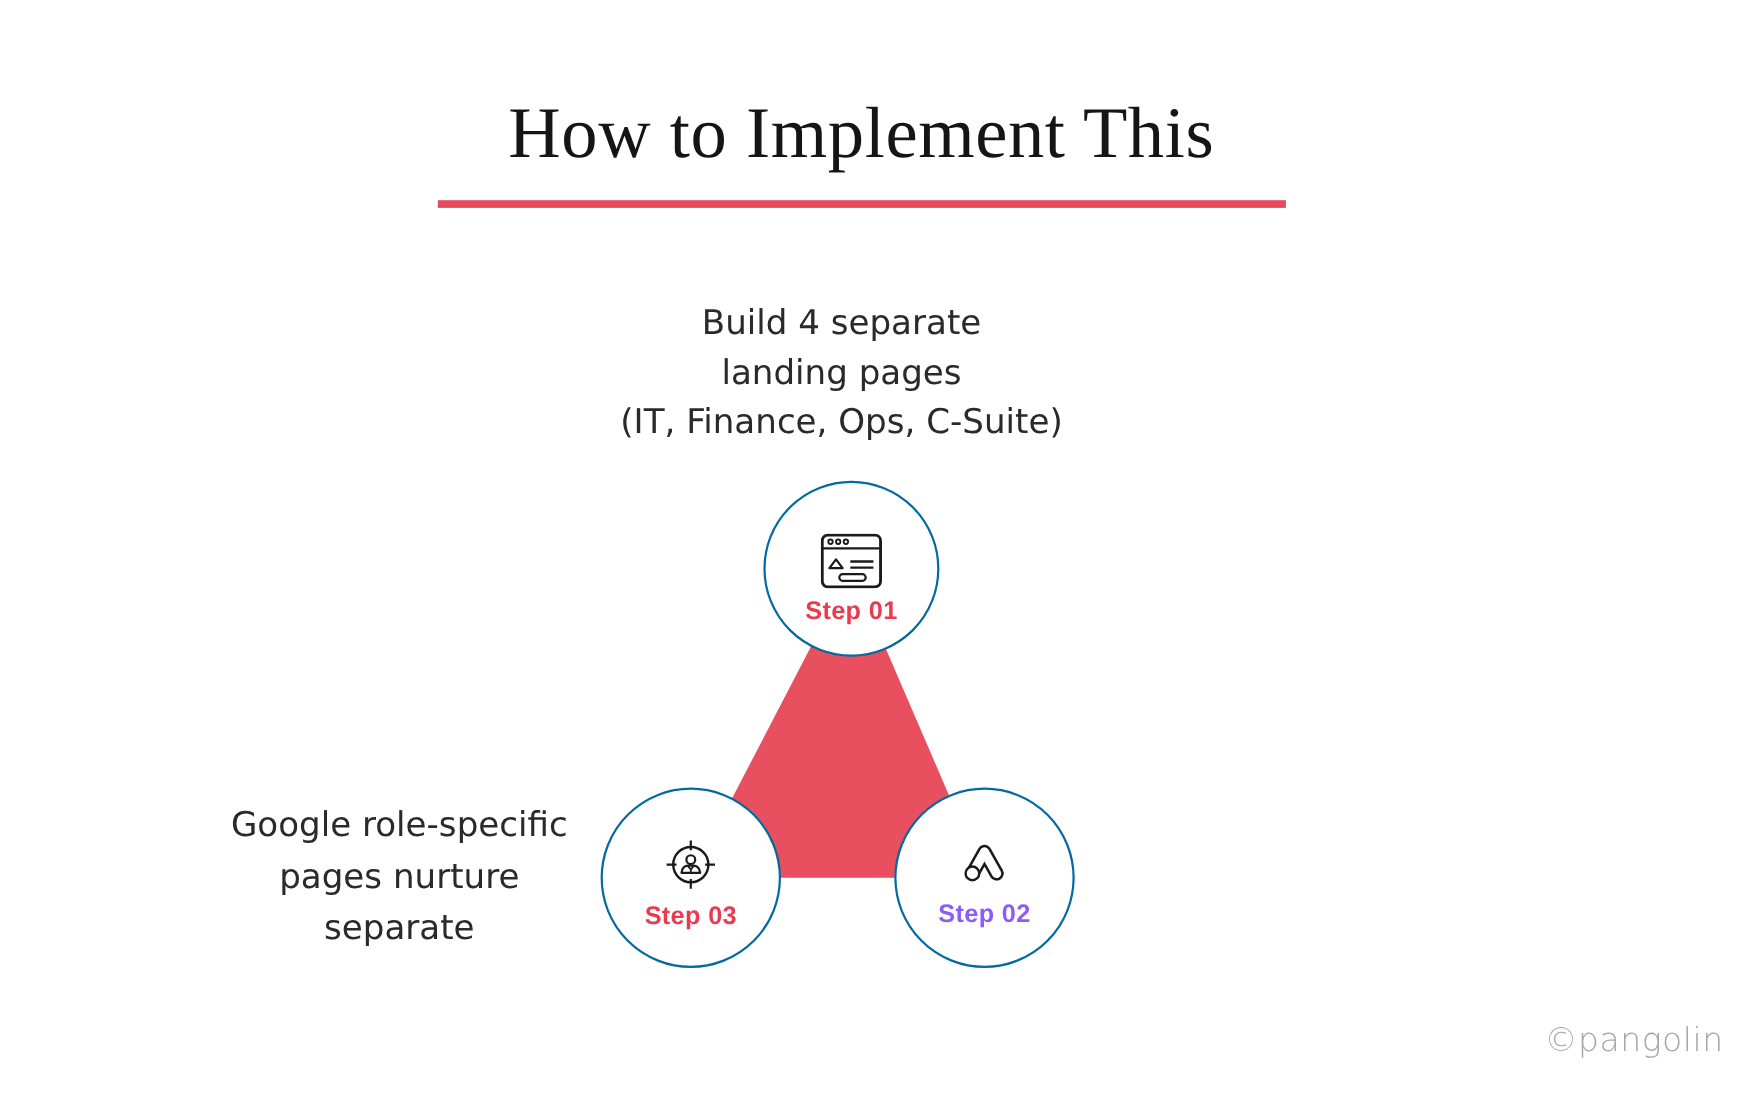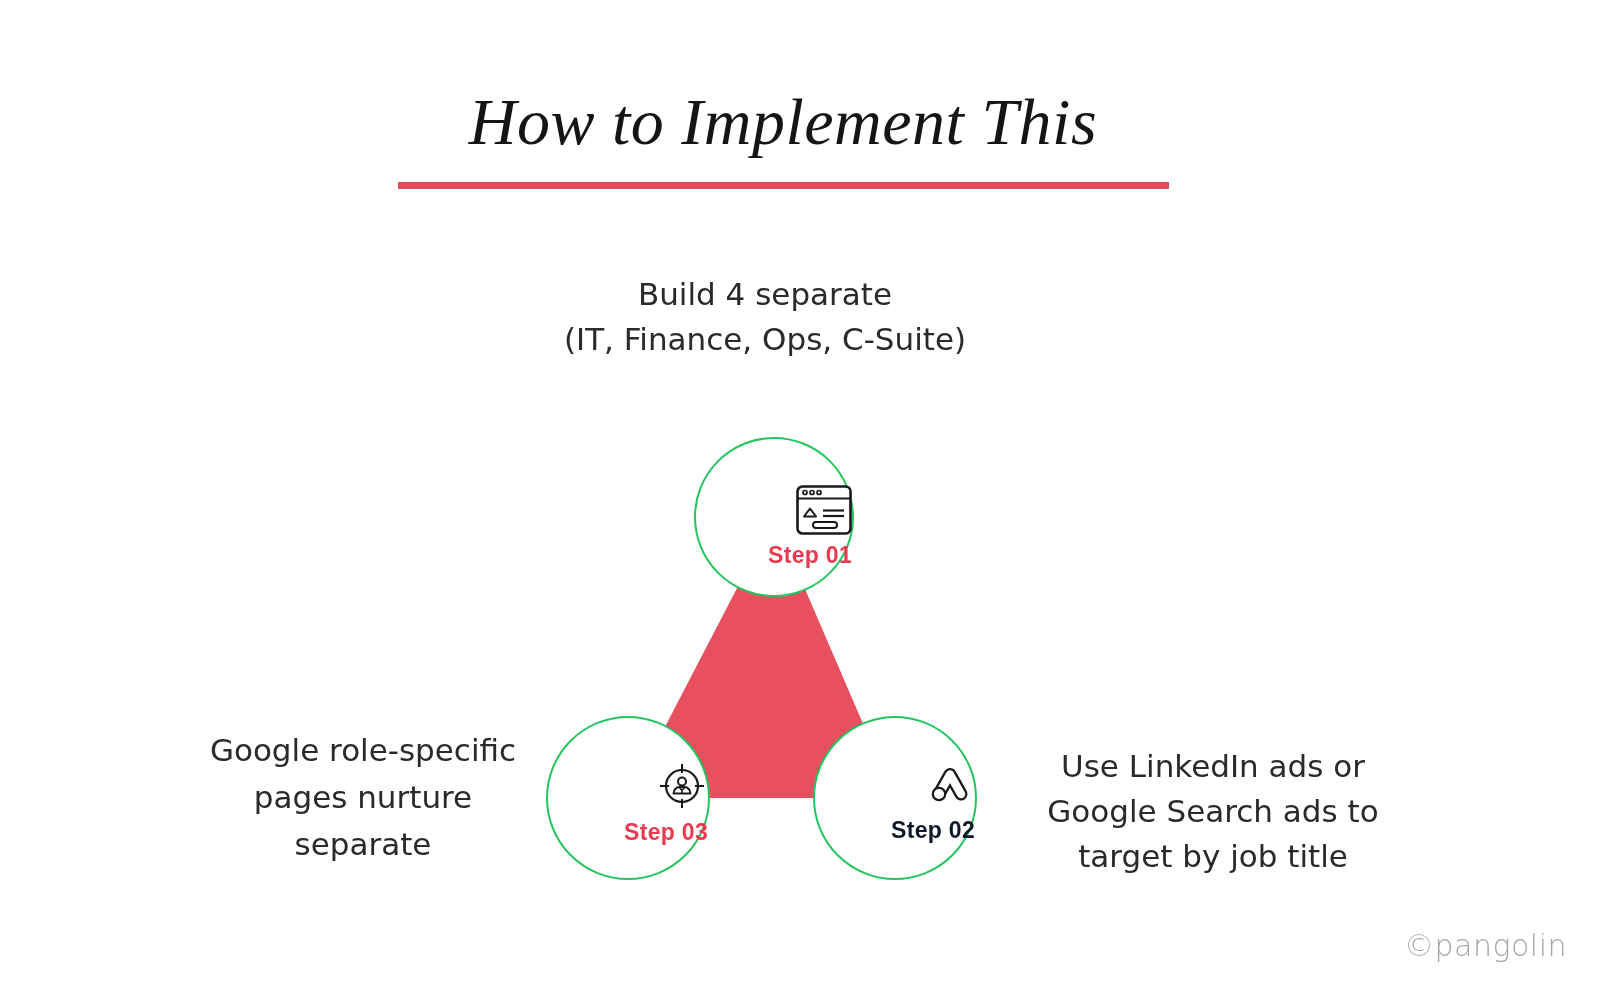--- a/index.html
+++ b/index.html
@@ -16,21 +16,20 @@
     position: absolute;
     left: 0;
     top: 84px;
     width: 1566px;
     text-align: center;
     font-family: "Liberation Serif", serif;
     font-size: 66px;
     font-weight: 400;
     color: #151515;
     letter-spacing: 0.5px;
-    font-style: italic;
   }
   .title-underline {
     position: absolute;
     left: 398px;
     top: 182px;
     width: 771px;
     height: 7px;
   }
 
   .caption {
@@ -48,26 +47,26 @@
 
   .triangle-svg {
     position: absolute;
     left: 0; top: 0;
     z-index: 1;
   }
 
   .step-circle {
     position: absolute;
     background: #ffffff;
-    border: 2px solid #22c55e;
+    border: 2px solid #0369a1;
     border-radius: 50%;
     box-sizing: border-box;
     display: flex;
     flex-direction: column;
-    align-items: flex-end;
+    align-items: center;
     z-index: 2;
   }
   .circle-top    { left: 694px; top: 437px; width: 160px; height: 160px; padding-top: 46px; }
   .circle-left   { left: 546px; top: 716px; width: 164px; height: 164px; padding-top: 42px; }
   .circle-right  { left: 813px; top: 716px; width: 164px; height: 164px; padding-top: 42px; }
 
   .step-label {
     margin-top: 7px;
     font-family: "Liberation Sans", sans-serif;
     font-weight: 700;
@@ -95,34 +94,30 @@
 
   <div class="title">How to Implement This</div>
   <div class="title-underline" style="background-color: rgb(230, 75, 92);"></div>
 
   <svg class="triangle-svg" width="1600" height="996" viewBox="0 0 1600 996">
     <polygon points="774,517 628,798 895,798" fill="#e8505f"></polygon>
   </svg>
 
   <div class="caption caption-top">
     <div>Build 4 separate</div>
+    <div>landing pages</div>
     <div>(IT, Finance, Ops, C-Suite)</div>
   </div>
 
   <div class="caption caption-left">
     <div>Google role-specific</div>
     <div>pages nurture</div>
     <div>separate</div>
   </div>
 
-  <div class="caption caption-right">
-    <div>Use LinkedIn ads or</div>
-    <div>Google Search ads to</div>
-    <div>target by job title</div>
-  </div>
 
   <div class="step-circle circle-top">
     <span class="icon-box">
       <svg width="56" height="50" viewBox="0 0 56 50">
         <rect x="1.5" y="1.5" width="53" height="47" rx="5" fill="#ffffff" stroke="#1a1a1a" stroke-width="2.6"></rect>
         <line x1="1.5" y1="13.5" x2="54.5" y2="13.5" stroke="#1a1a1a" stroke-width="2.2"></line>
         <circle cx="9" cy="7.5" r="2" fill="none" stroke="#1a1a1a" stroke-width="1.7"></circle>
         <circle cx="16" cy="7.5" r="2" fill="none" stroke="#1a1a1a" stroke-width="1.7"></circle>
         <circle cx="23" cy="7.5" r="2" fill="none" stroke="#1a1a1a" stroke-width="1.7"></circle>
         <polygon points="8,31.5 14,23.5 20,31.5" fill="none" stroke="#1a1a1a" stroke-width="2" stroke-linejoin="round"></polygon>
@@ -152,18 +147,18 @@
   </div>
 
   <div class="step-circle circle-right">
     <span class="icon-box">
       <svg width="50" height="50" viewBox="0 0 50 50">
         <path d="M14 34 L25 14.5 L36 34" fill="none" stroke="#1a1a1a" stroke-width="13" stroke-linecap="round" stroke-linejoin="round"></path>
         <path d="M14 34 L25 14.5 L36 34" fill="none" stroke="#ffffff" stroke-width="8.4" stroke-linecap="round" stroke-linejoin="round"></path>
         <circle cx="14" cy="34" r="6.2" fill="#ffffff" stroke="#1a1a1a" stroke-width="2.2"></circle>
       </svg>
     </span>
-    <span class="step-label" style="color: #0f172a;">Step 02</span>
+    <span class="step-label" style="color: #8b5cf6;">Step 02</span>
   </div>
 
   <div class="watermark" style="color: rgb(166, 166, 166);">©pangolin</div>
 
 </div>
 
 </body></html>

